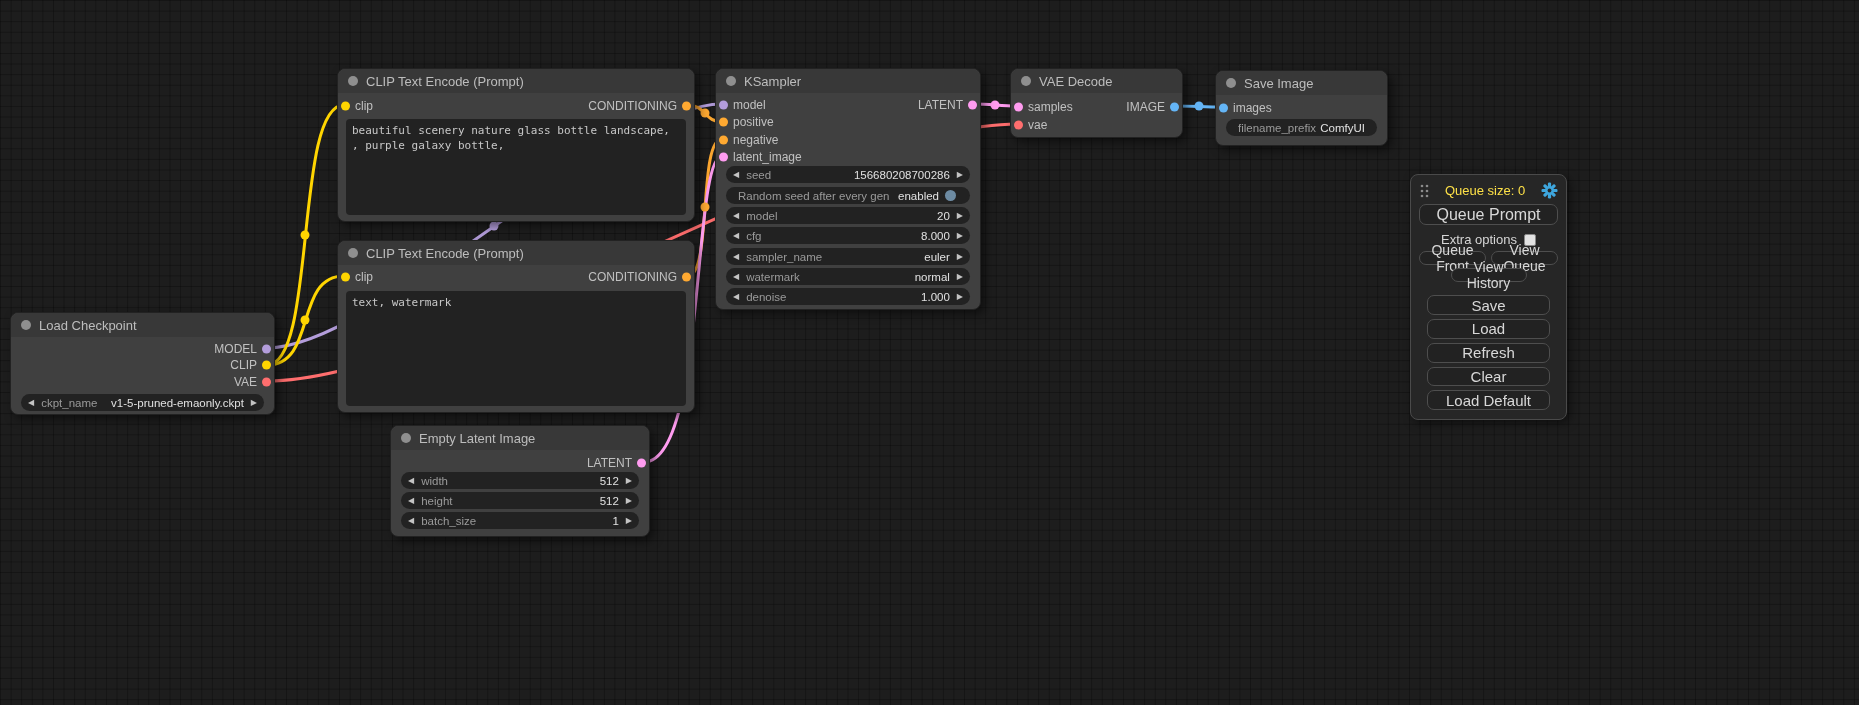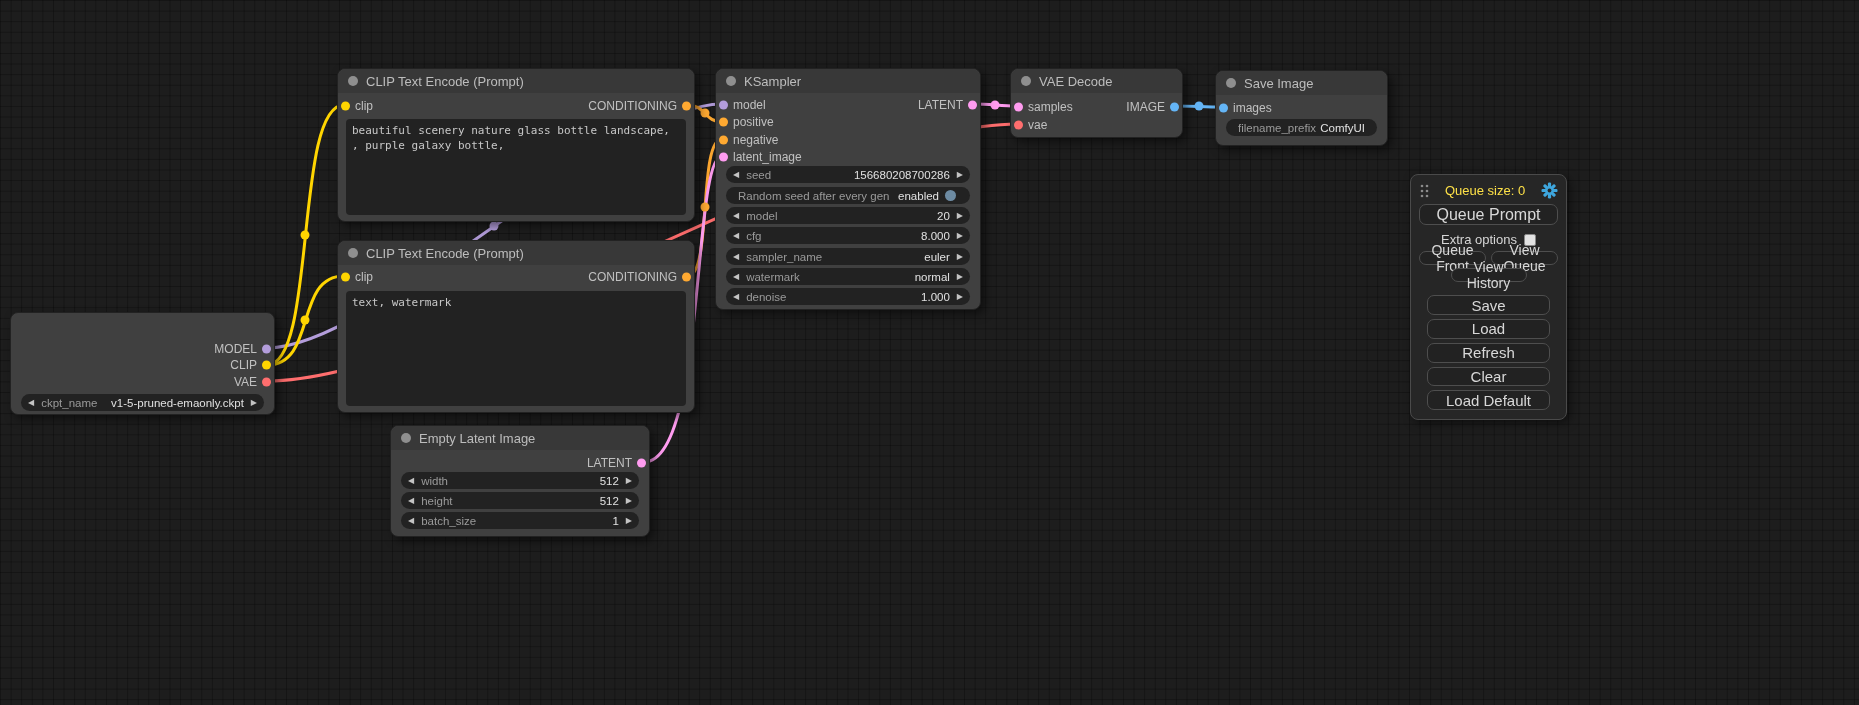--- a/index.html
+++ b/index.html
@@ -104,20 +104,24 @@
   <circle cx="494" cy="226" r="4.5" fill="#B39DDB"></circle>
   <circle cx="305" cy="235" r="4.5" fill="#FFD500"></circle>
   <circle cx="305" cy="320" r="4.5" fill="#FFD500"></circle>
   <circle cx="705" cy="113" r="4.5" fill="#FFA931"></circle>
   <circle cx="705" cy="207" r="4.5" fill="#FFA931"></circle>
   <circle cx="995" cy="105" r="4.5" fill="#FF9CF0"></circle>
   <circle cx="1199" cy="106" r="4.5" fill="#64B5F6"></circle>
 </svg>
 
 <div class="node" style="left:10px;top:312px;width:265px;height:103px;">
+  <div class="node-title">
+    <span class="title-dot"></span>
+    <span class="title-text">Load Checkpoint</span>
+  </div>
   <div class="slot-row" style="top:28px">
     <span class="slot-label out">MODEL</span>
     <span class="sdot out" style="background-color: rgb(179, 157, 219);"></span>
   </div>
   <div class="slot-row" style="top:44px">
     <span class="slot-label out">CLIP</span>
     <span class="sdot out" style="background-color: rgb(255, 213, 0);"></span>
   </div>
   <div class="slot-row" style="top:61px">
     <span class="slot-label out">VAE</span>

